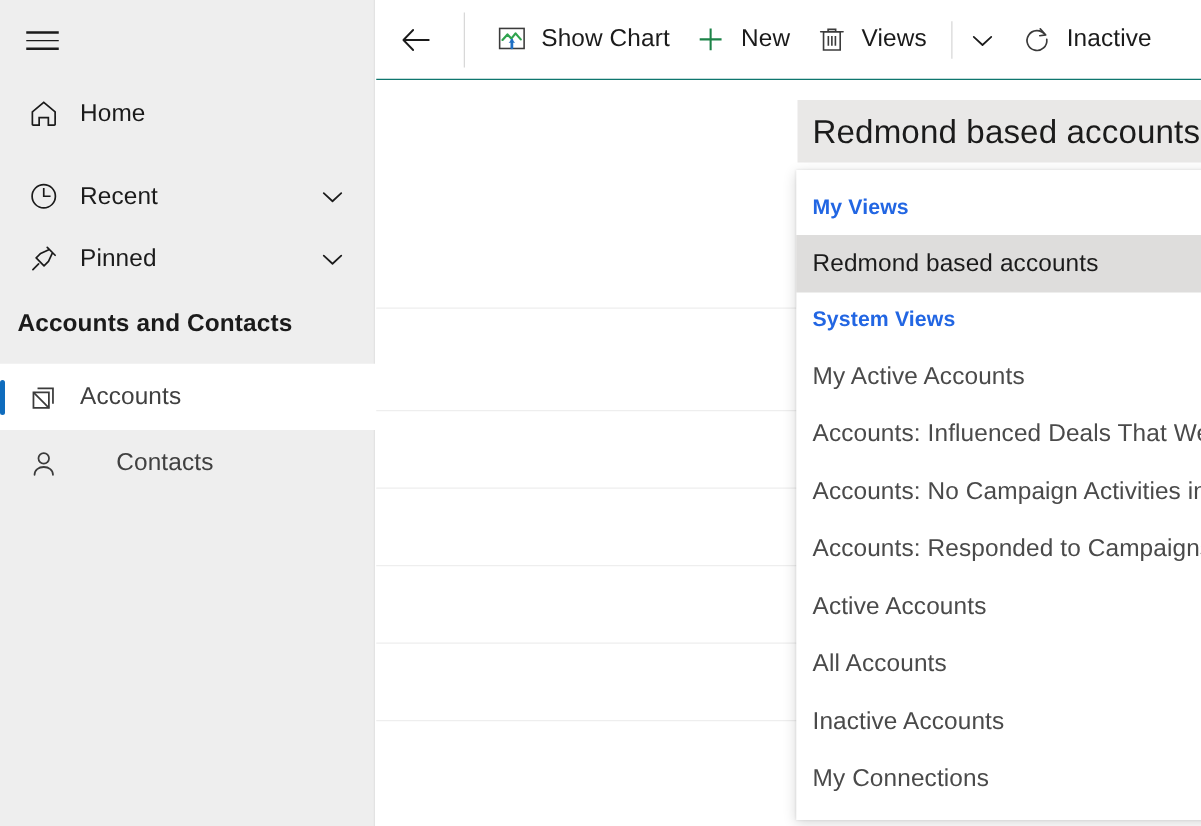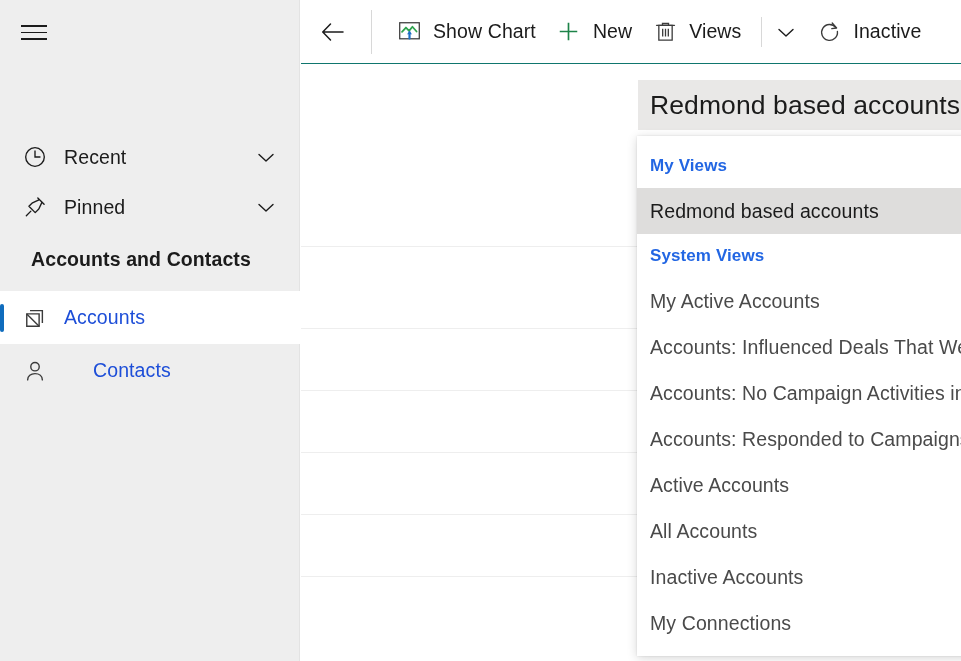--- a/index.html
+++ b/index.html
@@ -71,21 +71,21 @@
     width: 24px; height: 24px;
     display: flex; align-items: center; justify-content: center;
   }
 
   #nav-home   { top: 64px; }
   #nav-recent { top: 130px; }
   #nav-pinned { top: 180px; align-items: center; }
 
   #group-heading {
     position: absolute;
-    left: 31px; top: 248px;
+    left: 14px; top: 248px;
     font-size: 19.5px;
     font-weight: bold;
     color: #1b1b1b;
     letter-spacing: 0.1px;
     white-space: nowrap;
   }
 
   .entity-item {
     position: absolute;
     left: 0;
@@ -97,21 +97,21 @@
   }
   .entity-item .nav-icon {
     width: 30px; height: 30px;
     margin-left: 20px;
     display: flex; align-items: center; justify-content: center;
     flex: 0 0 auto;
   }
   .entity-item .nav-label {
     margin-left: 14px;
     font-size: 19.5px;
-    color: #1d4ed8;
+    color: #404040;
     letter-spacing: 0.1px;
     white-space: nowrap;
   }
   #ent-accounts {
     top: 291px;
     background: #ffffff;
   }
   #ent-accounts .sel-bar {
     position: absolute;
     left: 0; top: 13px;
@@ -271,20 +271,28 @@
 <div id="app">
 
   <div id="sidebar">
 
     <div id="hamburger">
       <span class="bar"></span>
       <span class="bar"></span>
       <span class="bar"></span>
     </div>
 
+    <div class="nav-item" id="nav-home">
+      <span class="nav-icon">
+        <svg width="26" height="26" viewBox="0 0 24 24" fill="none" stroke="#1b1b1b" stroke-width="1.25">
+          <path d="M3.6 10.6 12 3.6l8.4 7v9.2a.6.6 0 0 1-.6.6h-4.4v-5.6h-6.8V20.4H4.2a.6.6 0 0 1-.6-.6z"></path>
+        </svg>
+      </span>
+      <span class="nav-label">Home</span>
+    </div>
 
     <div class="nav-item" id="nav-recent">
       <span class="nav-icon">
         <svg width="26" height="26" viewBox="0 0 24 24" fill="none" stroke="#1b1b1b" stroke-width="1.25">
           <circle cx="12" cy="12" r="8.6"></circle>
           <path d="M12 6.6V12h4.4" stroke-linecap="square"></path>
         </svg>
       </span>
       <span class="nav-label">Recent</span>
       <span class="nav-chev">

